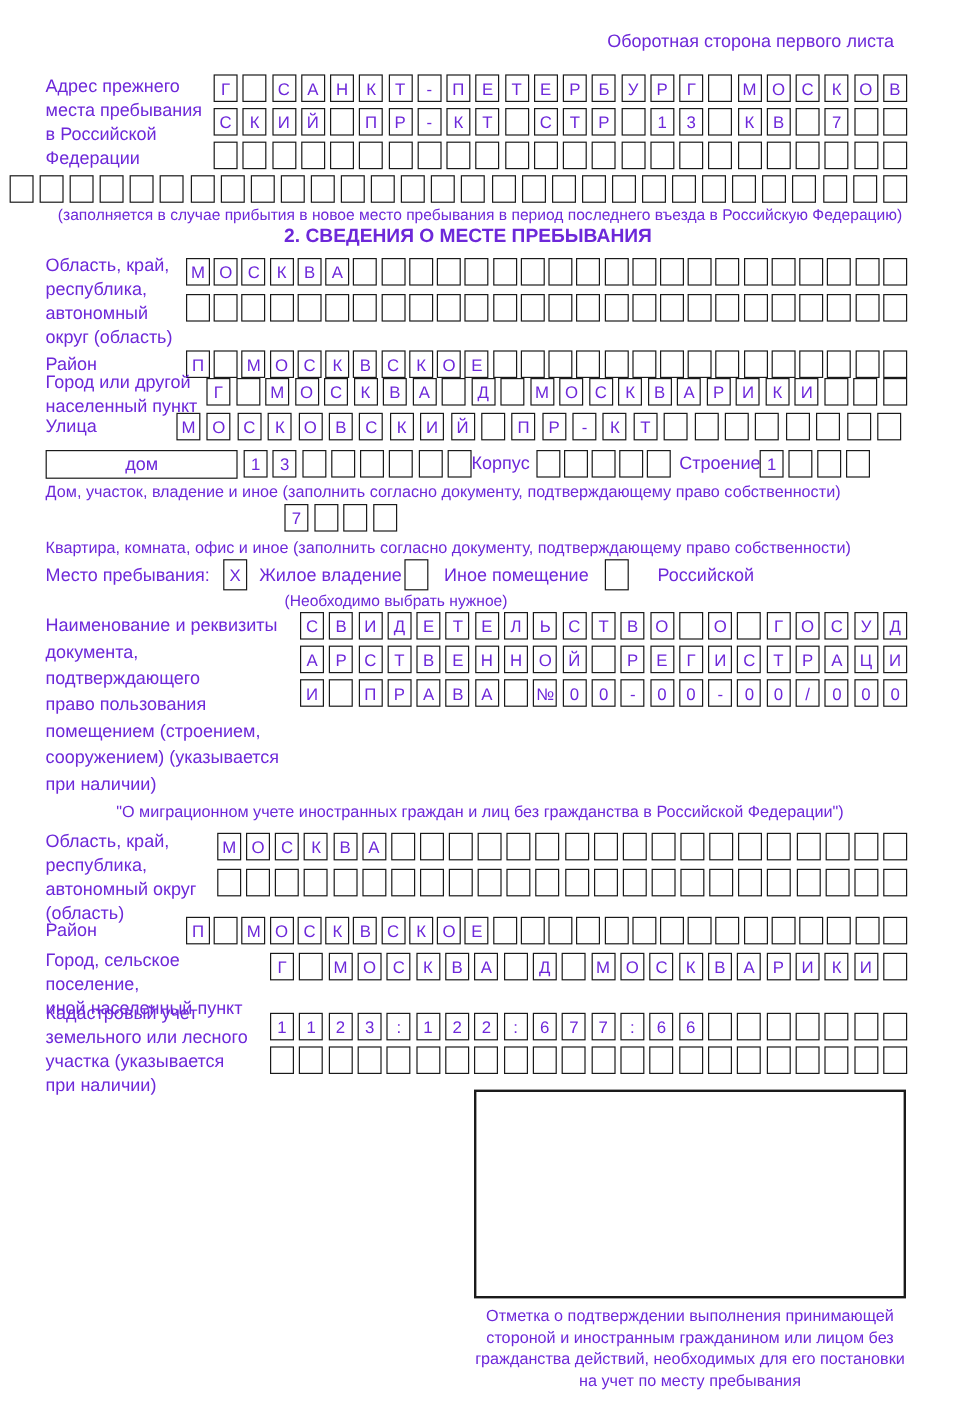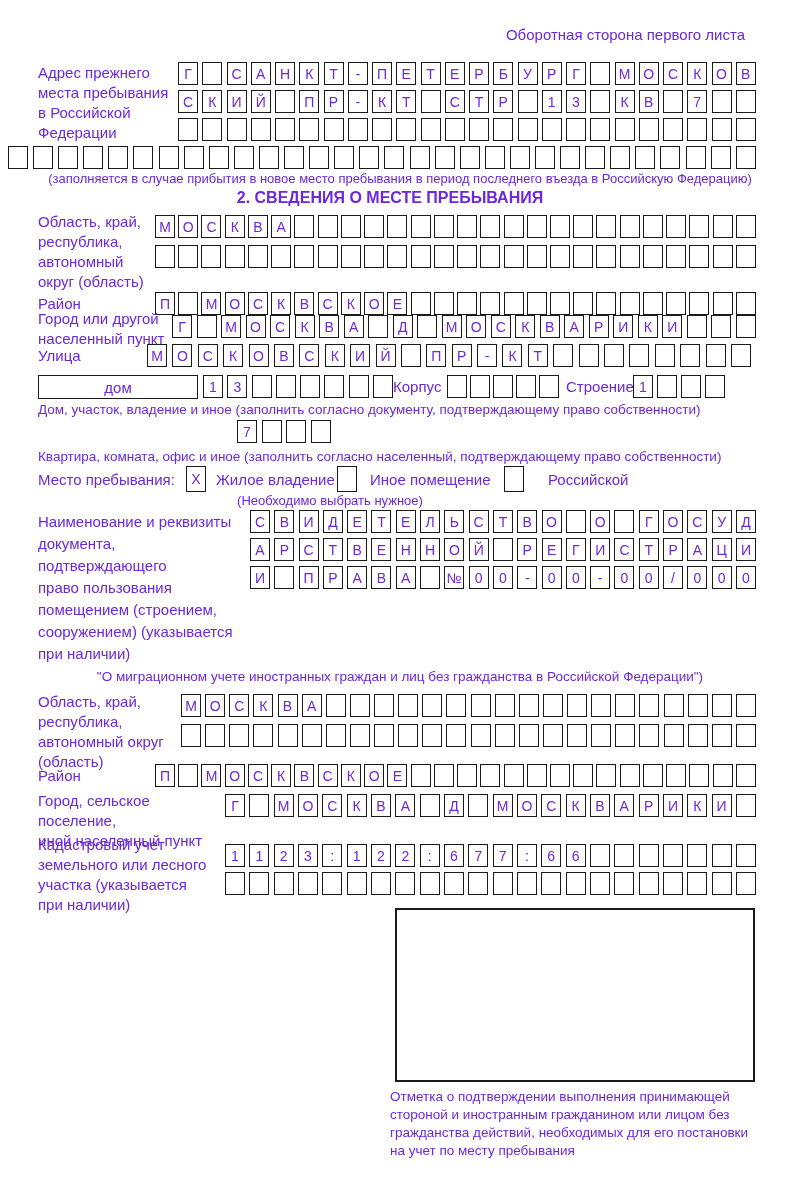--- a/index.html
+++ b/index.html
@@ -12,21 +12,21 @@
   .note{position:absolute;left:0;width:800px;text-align:center;font-size:13px}
   .subnote{position:absolute;font-size:13.5px}
   .cellrow{position:absolute;display:flex;justify-content:space-between;height:23px}
   .cell{width:20px;height:23px;border:1.5px solid #1a1a1a;background:#fff;
         display:flex;align-items:center;justify-content:center;font-size:14px;flex:0 0 20px}
   .wbox{position:absolute;height:24px;border:1.8px solid #1a1a1a;background:#fff;
         display:flex;align-items:center;justify-content:center;font-size:15px}
   .cbox{position:absolute;width:20px;height:26px;border:1.5px solid #1a1a1a;background:#fff;
         display:flex;align-items:center;justify-content:center;font-size:14px}
   .bigbox{position:absolute;border:2px solid #1a1a1a;background:#fff}
-  .caption{position:absolute;font-size:13.5px;line-height:18px}
+  .caption{position:absolute;text-align:center;font-size:13.5px;line-height:18px}
 </style>
 </head>
 <body>
 
 <div class="page">
 
   <div class="hdr">Оборотная сторона первого листа</div>
 
   <div class="lbl" style="left:38px;top:63px;width:150px">Адрес прежнего
 места пребывания
@@ -321,21 +321,21 @@
       <div class="cell"></div>
     </div>
   <div class="subnote" style="left:38px;top:402px">Дом, участок, владение и иное (заполнить согласно документу, подтверждающему право собственности)</div>
 
   <div class="cellrow" style="left:237px;top:420px;width:94px">
       <div class="cell">7</div>
       <div class="cell"></div>
       <div class="cell"></div>
       <div class="cell"></div>
     </div>
-  <div class="subnote" style="left:38px;top:449px">Квартира, комната, офис и иное (заполнить согласно населенный, подтверждающему право собственности)</div>
+  <div class="subnote" style="left:38px;top:449px">Квартира, комната, офис и иное (заполнить согласно документу, подтверждающему право собственности)</div>
 
   <div class="lbl" style="left:38px;top:470px">Место пребывания:</div>
   <div class="cbox" style="left:186px;top:466px">
       <span>X</span>
     </div>
   <div class="lbl" style="left:216px;top:470px">Жилое владение</div>
   <div class="cbox" style="left:337px;top:466px">
       <span></span>
     </div>
   <div class="lbl" style="left:370px;top:470px">Иное помещение</div>

